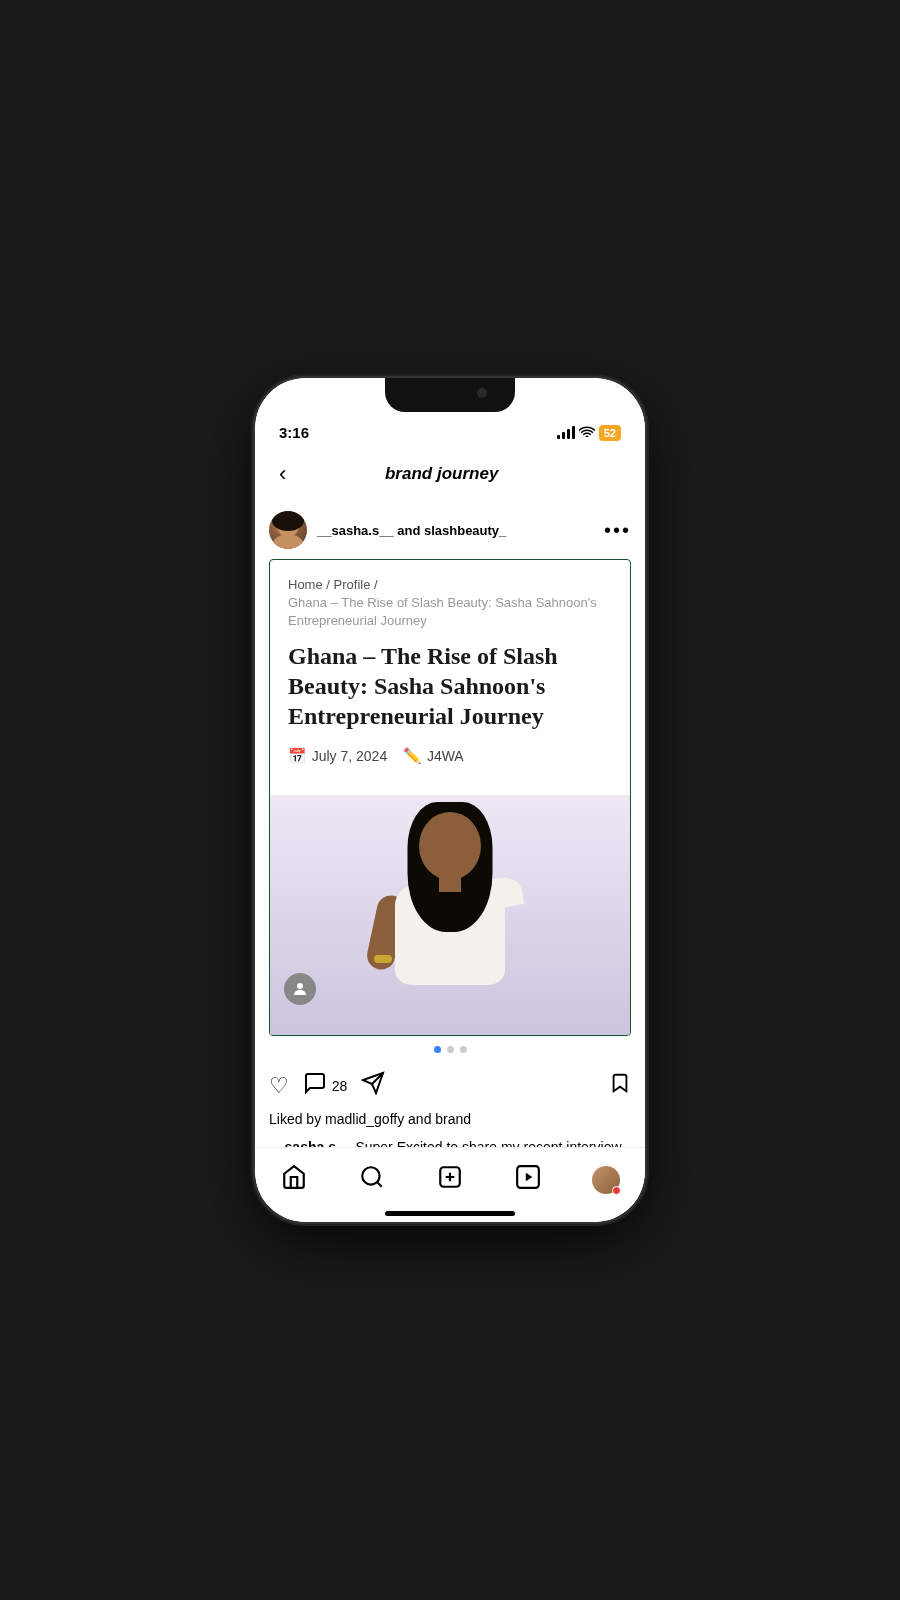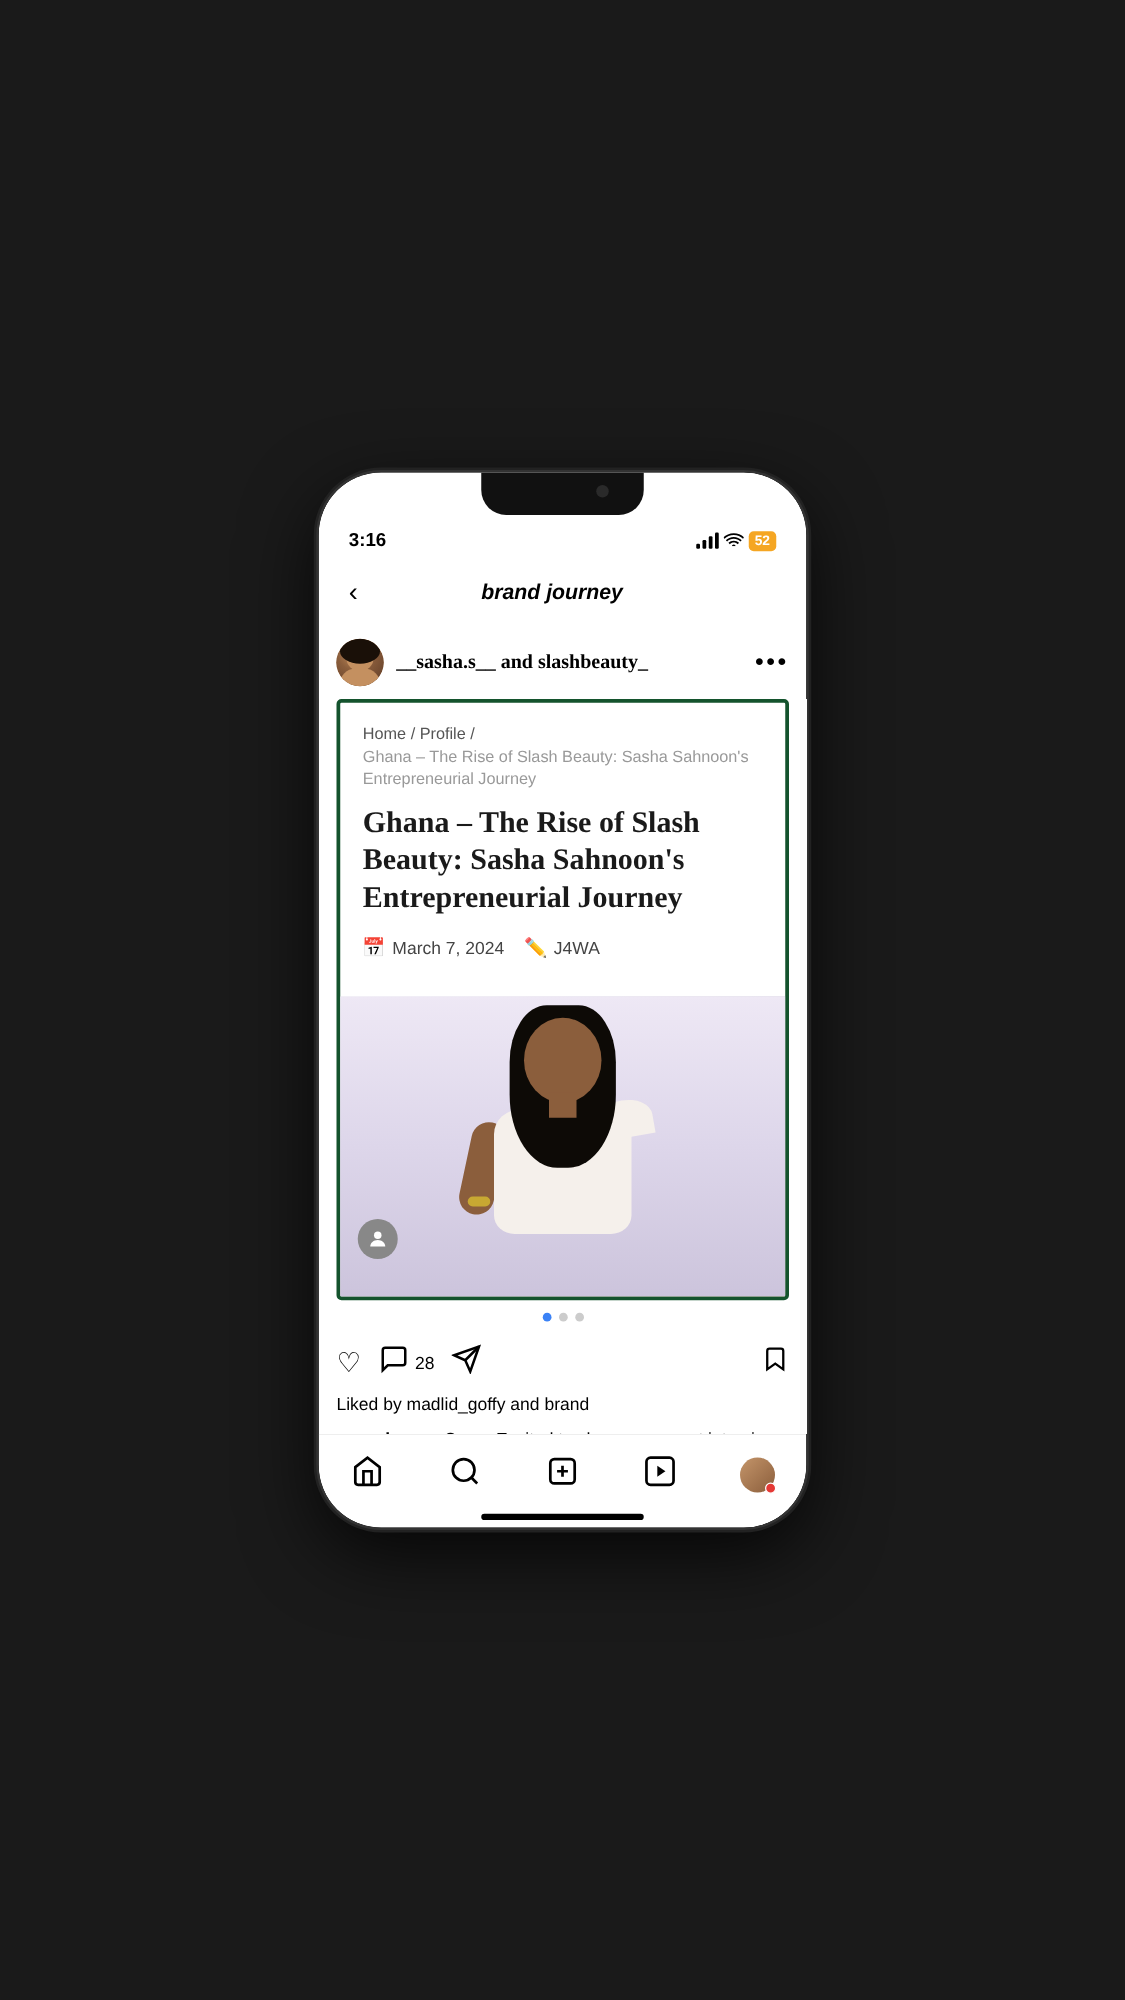--- a/index.html
+++ b/index.html
@@ -157,44 +157,43 @@
       display: flex;
       align-items: center;
       justify-content: center;
       position: relative;
     }
     .post-user-info {
       flex: 1;
       margin-left: 10px;
     }
     .post-username {
-      font-size: 16px;
+      font-size: 13px;
       font-weight: 600;
       color: #000;
-      font-family: Liberation Serif, serif;
     }
     .post-more {
       font-size: 20px;
       color: #000;
       letter-spacing: 2px;
       cursor: pointer;
     }
 
     
     .post-content {
       flex: 1;
       overflow-y: auto;
       background: #fff;
     }
     .post-content::-webkit-scrollbar { display: none; }
 
     
     .article-card {
       background: #fff;
-      border: 3px solid #14532d;
+      border: 1px solid #14532d;
       margin: 0 14px;
       border-radius: 4px;
       overflow: hidden;
     }
     .article-inner {
       padding: 16px 18px;
     }
     .breadcrumb {
       font-size: 13px;
       color: #555;
@@ -440,21 +439,21 @@
             <span> / </span>
             <br>
             <span class="breadcrumb-sub">Ghana – The Rise of Slash Beauty: Sasha Sahnoon's Entrepreneurial Journey</span>
           </div>
 
           <h1 class="article-title">Ghana – The Rise of Slash Beauty: Sasha Sahnoon's Entrepreneurial Journey</h1>
 
           <div class="article-meta">
             <div class="meta-item">
               <span class="meta-icon">📅</span>
-              <span>March 7, 2024</span>
+              <span>July 7, 2024</span>
             </div>
             <div class="meta-item">
               <span class="meta-icon">✏️</span>
               <span>J4WA</span>
             </div>
           </div>
         </div>
 
         <div class="article-image">
 

